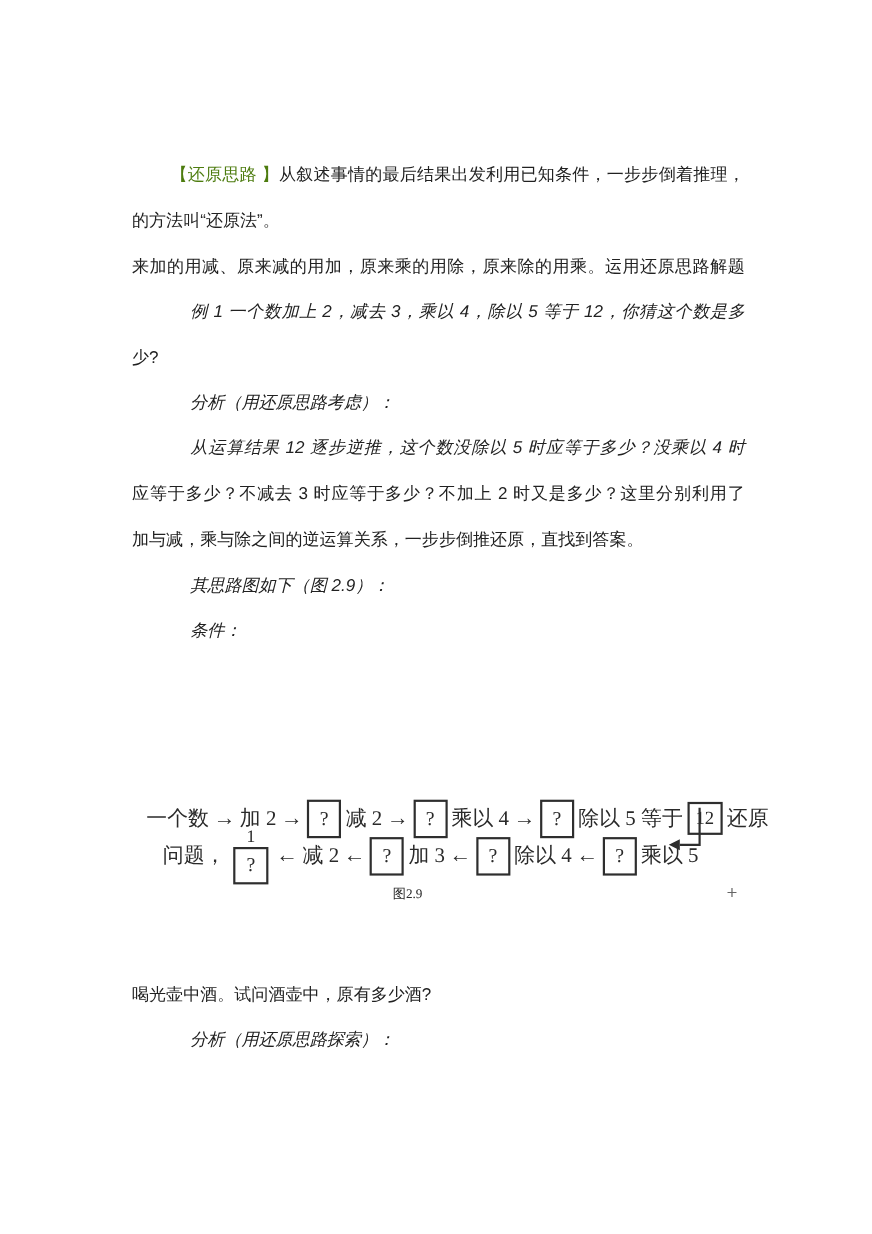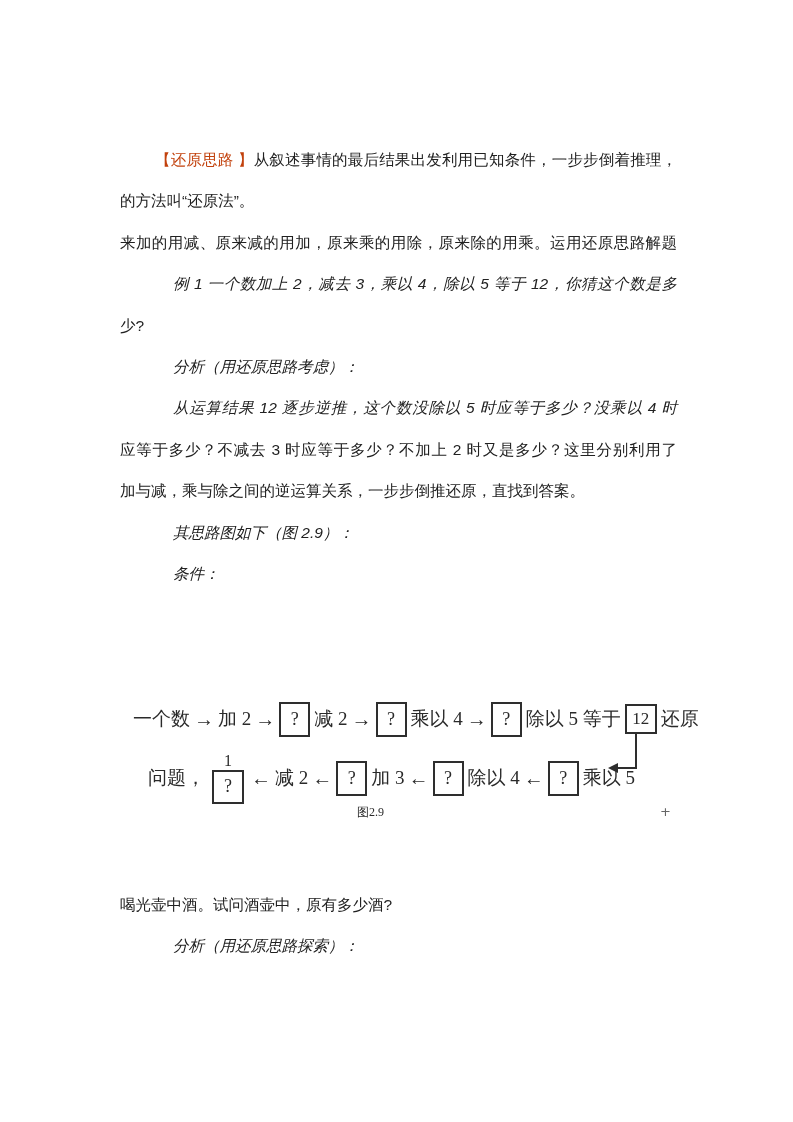--- a/index.html
+++ b/index.html
@@ -7,26 +7,26 @@
     position:relative;width:793px;height:1122px;background:#ffffff;
     font-family:"Liberation Sans",sans-serif;color:#212121;overflow:hidden;
   }
   .text-block{position:absolute;left:120px;width:557px;font-size:15.5px;}
   .tb1{top:139px;}
   .tb2{top:884px;}
   .line{height:41.4px;line-height:41.4px;text-align:left;white-space:normal;}
   .line.j{text-align:justify;text-align-last:justify;}
   .ind2{text-indent:35px;}
   .ind3{text-indent:53px;font-style:italic;}
-  .red{color:#c2410c;}
+  .red{color:#4d7c0f;}
   
   .dg{position:absolute;left:0;top:0;width:793px;height:1122px;pointer-events:none;
       font-family:"Liberation Serif",serif;color:#2a2a2a;}
   .dg-row{position:absolute;display:flex;align-items:center;gap:4px;font-size:19px;white-space:nowrap;}
-  .dg-row1{left:133px;top:701px;height:36px;font-family:Liberation Serif, serif;}
+  .dg-row1{left:133px;top:726px;height:36px;font-family:Liberation Serif, serif;}
   .dg-row2{left:148px;top:752px;height:52px;}
   .dg-t{flex:none;}
   .dg-a{flex:none;font-size:20px;line-height:1;}
   .dg-b{flex:none;display:inline-flex;align-items:center;justify-content:center;
         width:27px;height:31px;border:2px solid #2e2e2e;font-size:18px;}
   .dg-b12{width:28px;height:26px;font-size:17px;}
   .dg-frac{flex:none;display:inline-flex;flex-direction:column;align-items:center;gap:2px;margin:0 3px;}
   .dg-frac .num{font-size:16px;line-height:15px;}
   .dg-frac .dg-b{width:28px;height:30px;}
   .dg-caption{position:absolute;left:357px;top:801px;font-size:12px;line-height:22px;}

